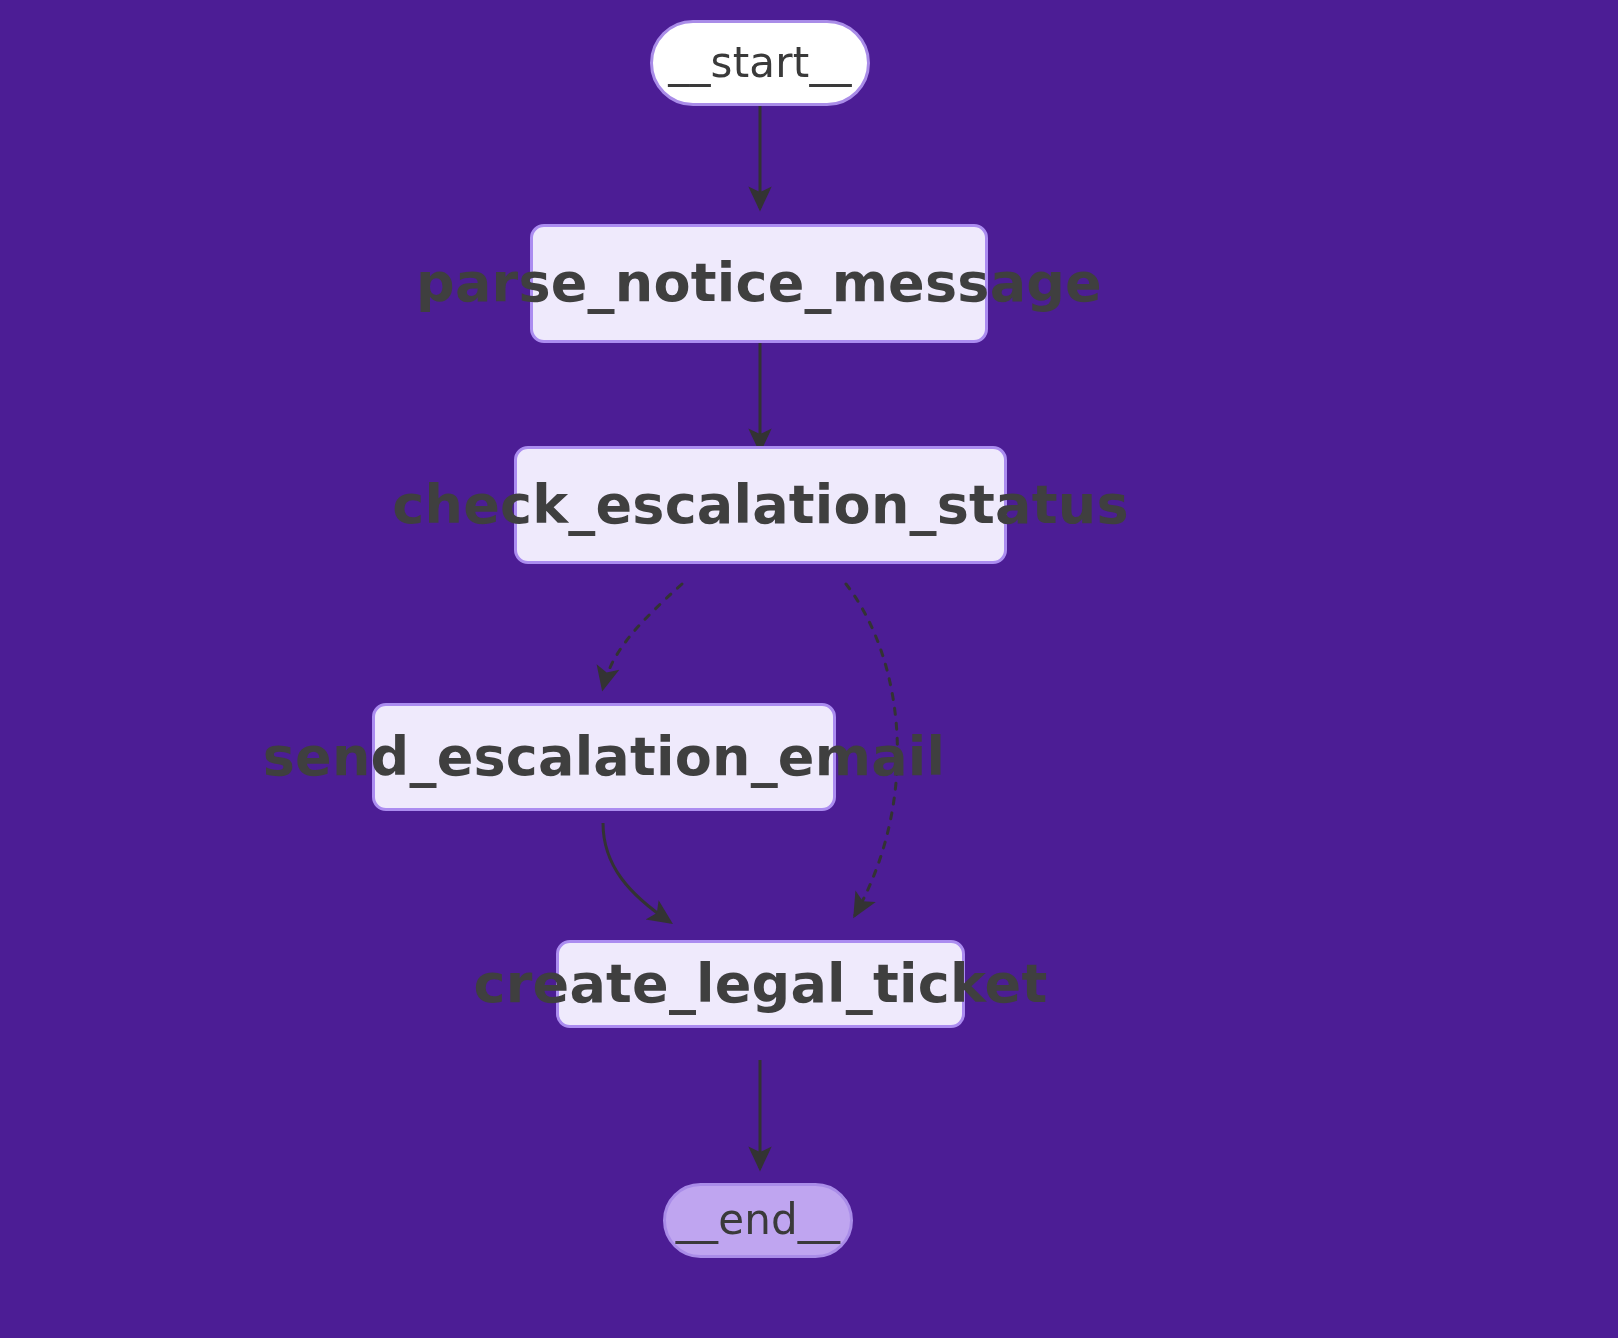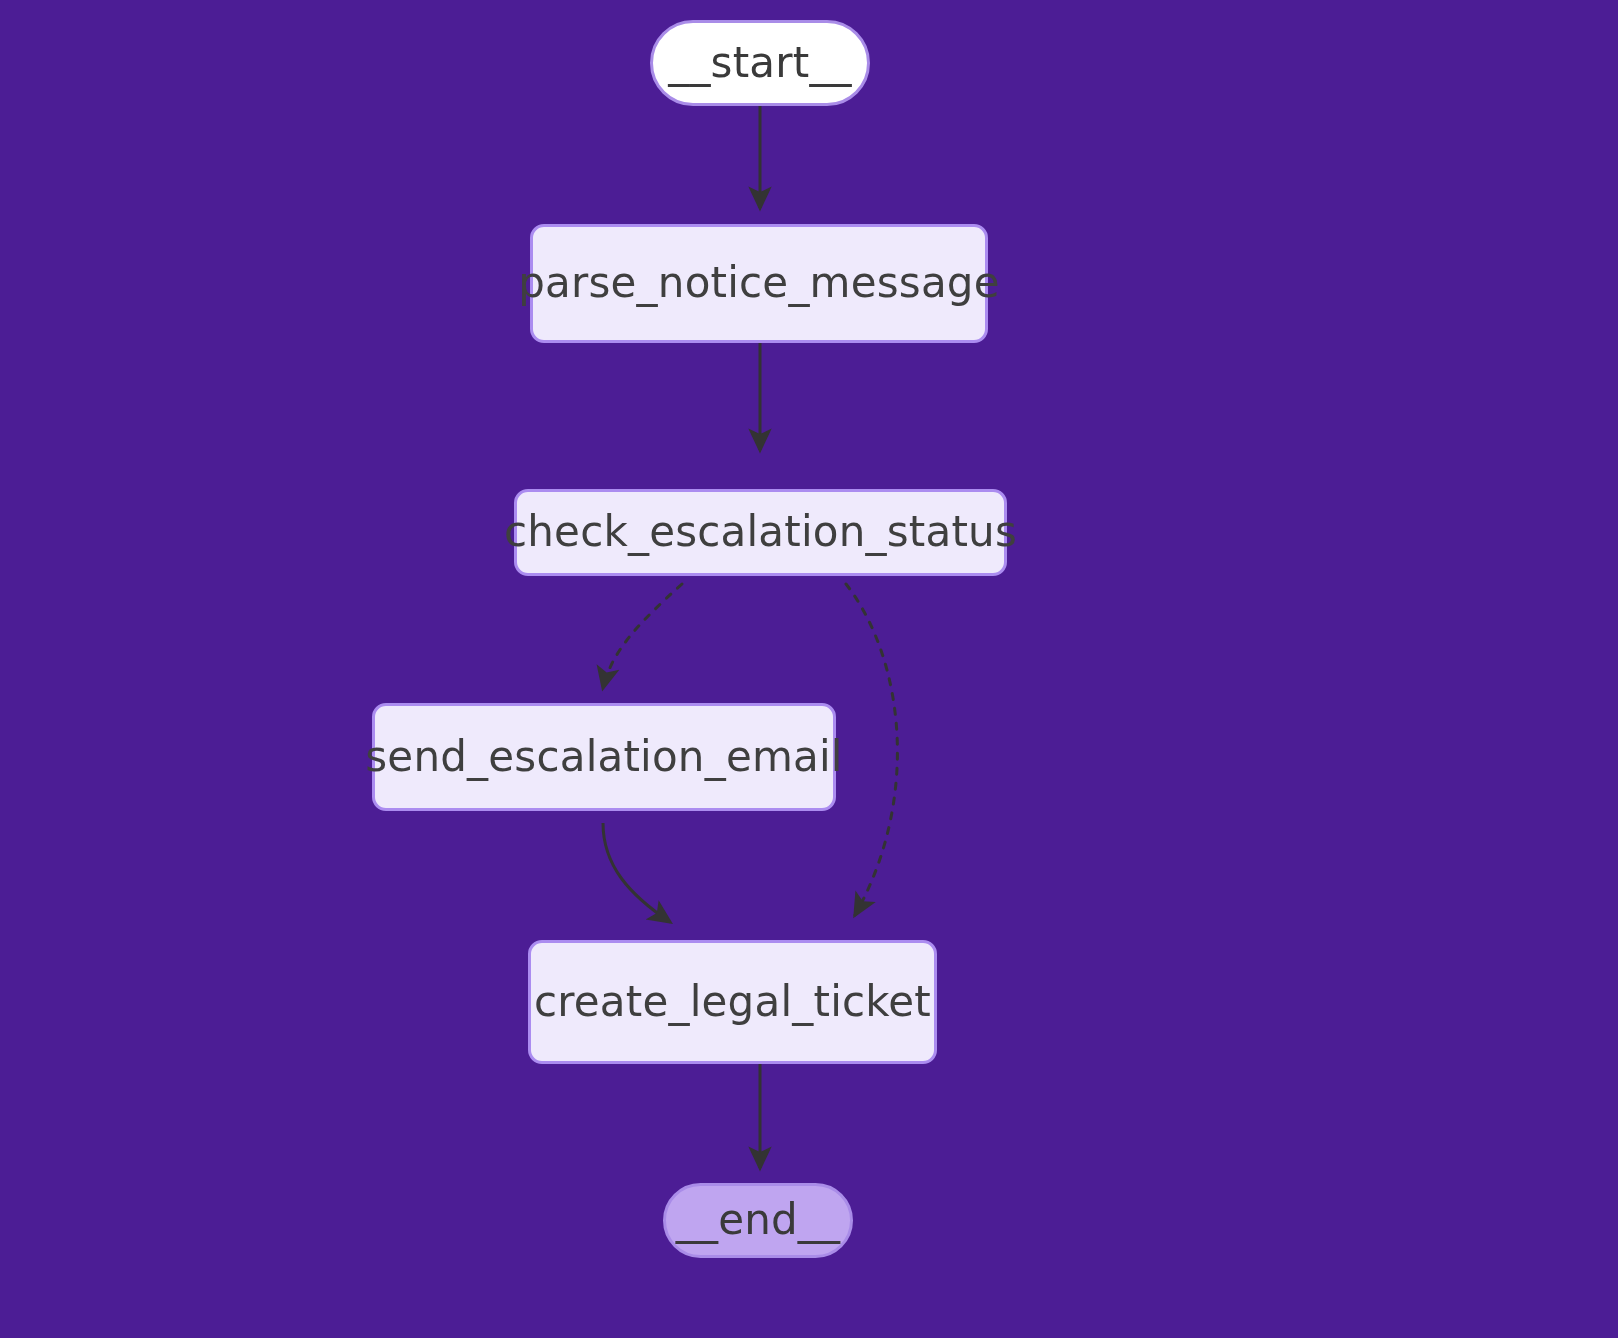--- a/index.html
+++ b/index.html
@@ -56,31 +56,32 @@
     color: #3a3a3a;
     letter-spacing: 0.2px;
   }
   
   .node.process {
     border-radius: 14px;
     border: 3px solid #ab8cf0;
     background: #efeafc;
   }
   .node.process .node-label {
-    font-size: 42px;
+    font-size: 54px;
     color: #3f3f3f;
     letter-spacing: 0.2px;
+    font-weight: bold;
   }
 
   
   #node-start        { left: 650px;  top: 20px;   width: 220px; height: 86px; }
   #node-parse        { left: 530px;  top: 224px;  width: 458px; height: 119px; }
-  #node-check        { left: 514px;  top: 489px;  width: 493px; height: 87px; }
+  #node-check        { left: 514px;  top: 446px;  width: 493px; height: 118px; }
   #node-send         { left: 372px;  top: 703px;  width: 464px; height: 108px; }
-  #node-create       { left: 528px;  top: 940px;  width: 409px; height: 124px; }
+  #node-create       { left: 556px;  top: 940px;  width: 409px; height: 88px; }
   #node-end          { left: 663px;  top: 1183px; width: 190px; height: 75px; }
 </style>
 </head>
 <body>
 
 <div id="canvas">
 
   <svg id="edge-layer" viewBox="0 0 1618 1338" width="1618" height="1338" xmlns="http://www.w3.org/2000/svg">
     <defs>
       <marker id="arrowhead" markerWidth="9" markerHeight="9" refX="7.2" refY="4.5" orient="auto" markerUnits="strokeWidth">

